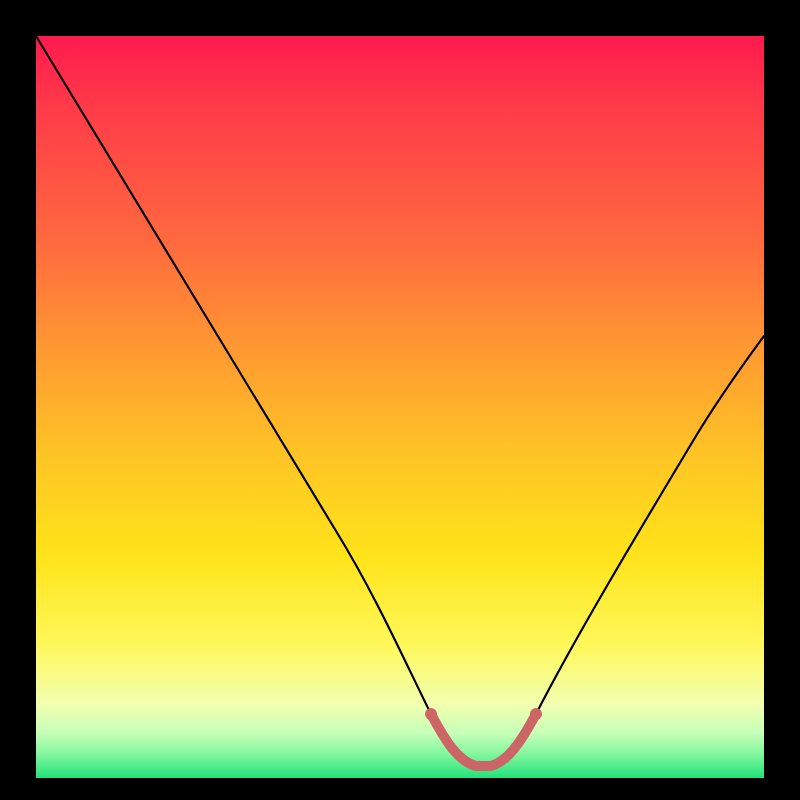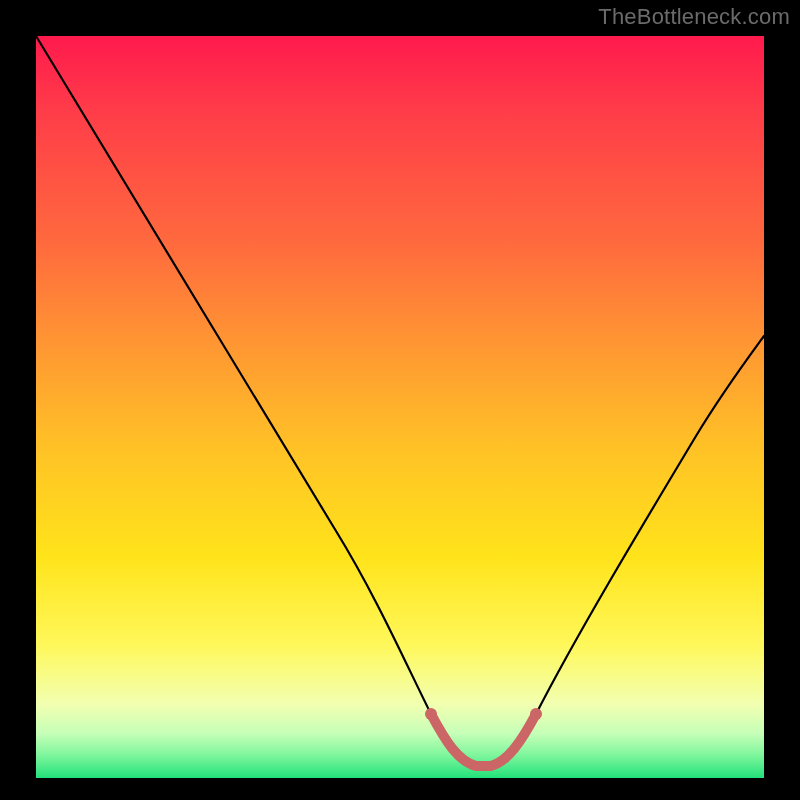--- a/index.html
+++ b/index.html
@@ -73,21 +73,20 @@
     stroke-linecap: round;
   }
   .highlight-dot {
     fill: #cc6666;
   }
 </style>
 </head>
 <body>
 
 <div class="frame">
-  <div class="watermark">TheBottleneck.com</div>
 
   <div class="plot">
     <div class="gradient-bg"></div>
 
     <svg class="curve" viewBox="0 0 728 742" preserveAspectRatio="none">
 
       <path class="curve-path" d="M 0 0
                C 100 165, 200 330, 300 495
                C 340 560, 370 628, 395 678
                C 410 706, 422 725, 440 730

